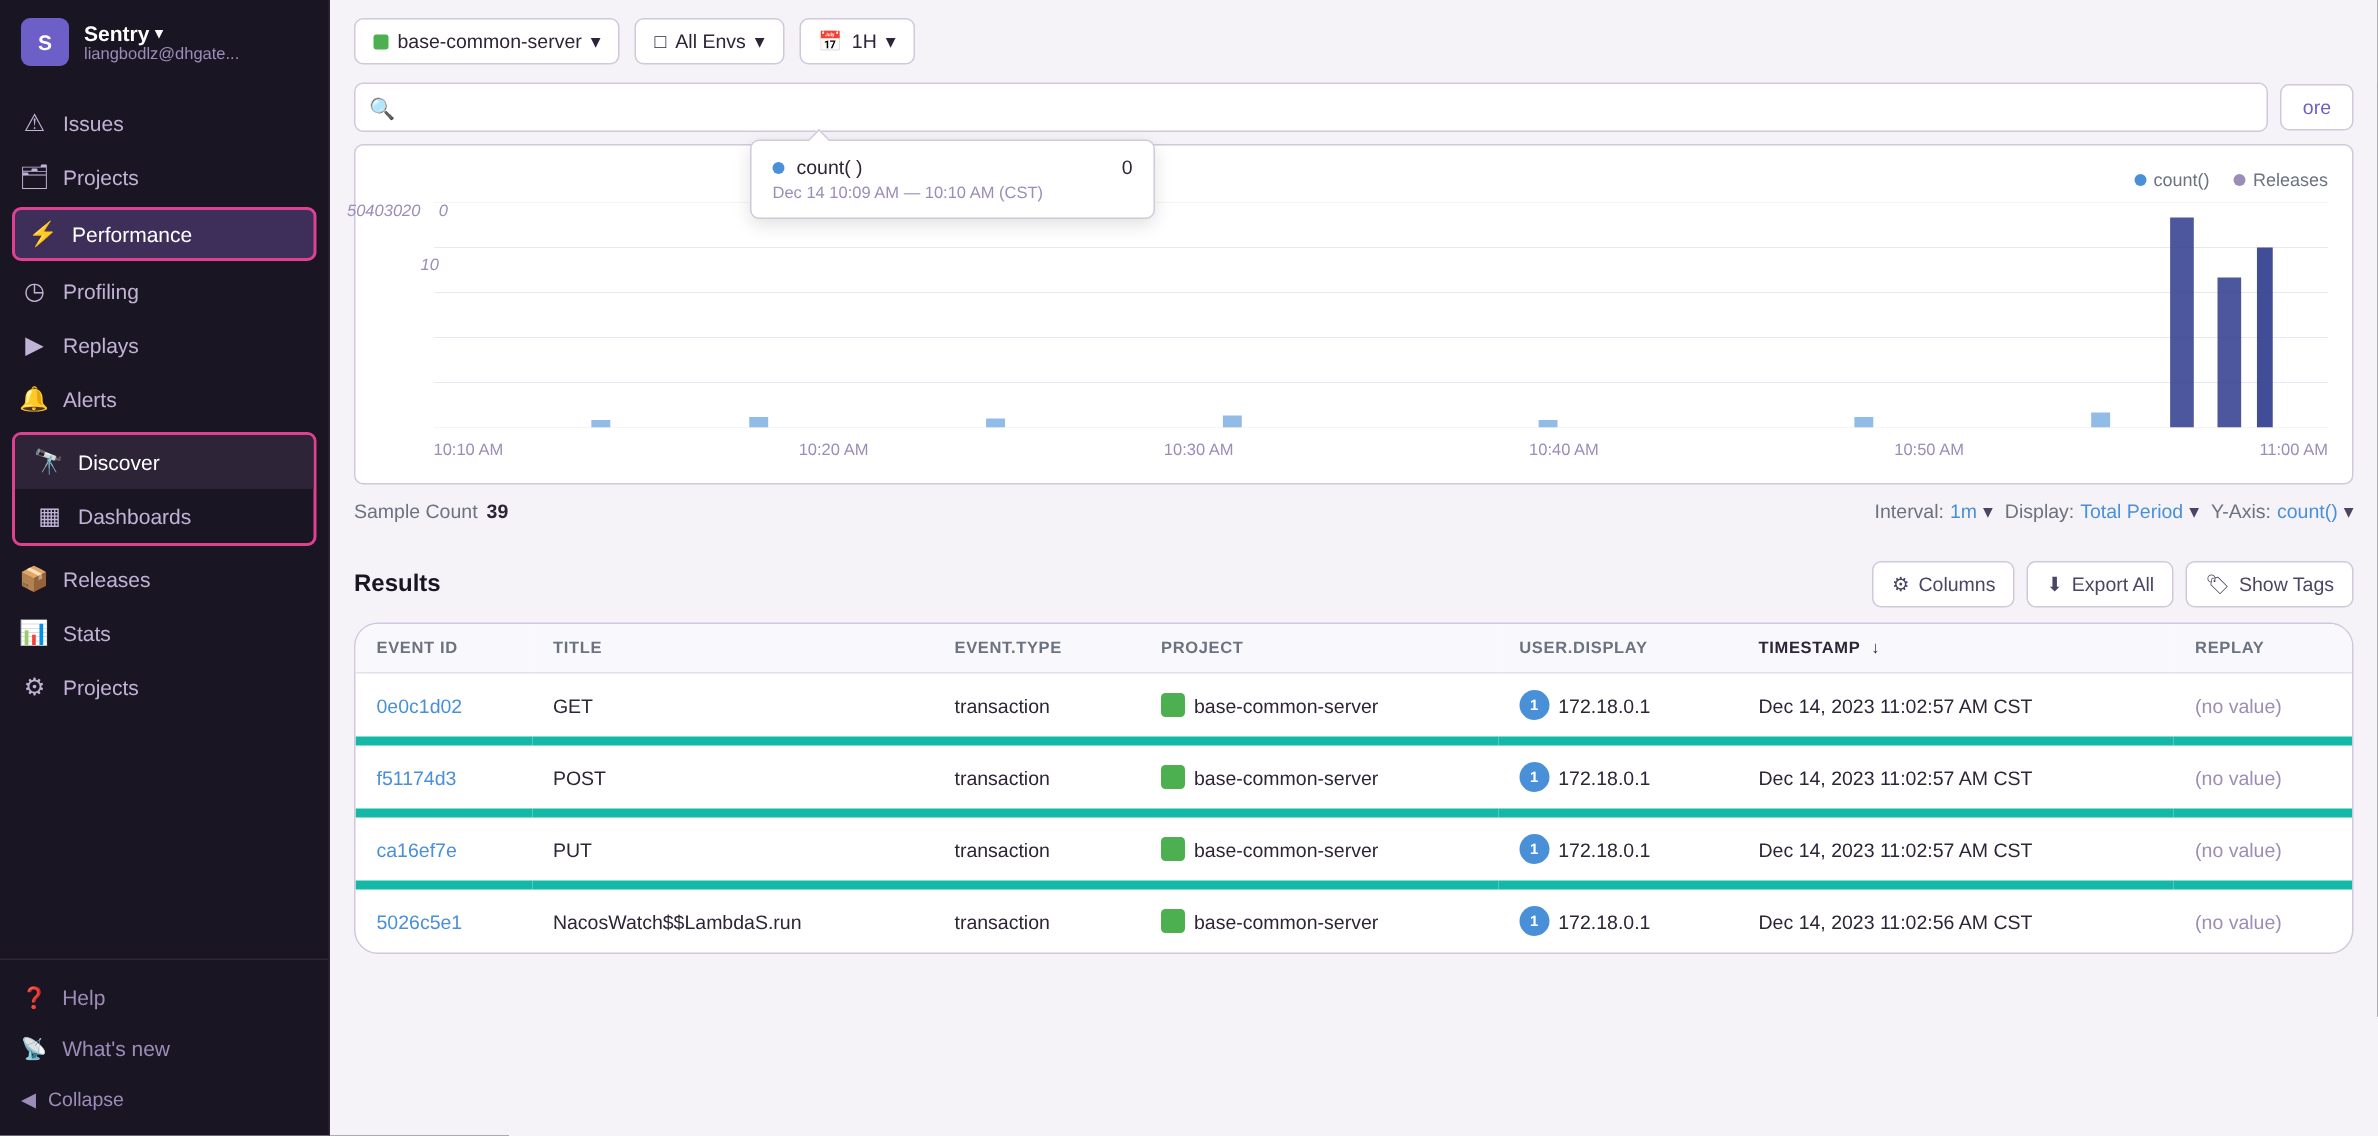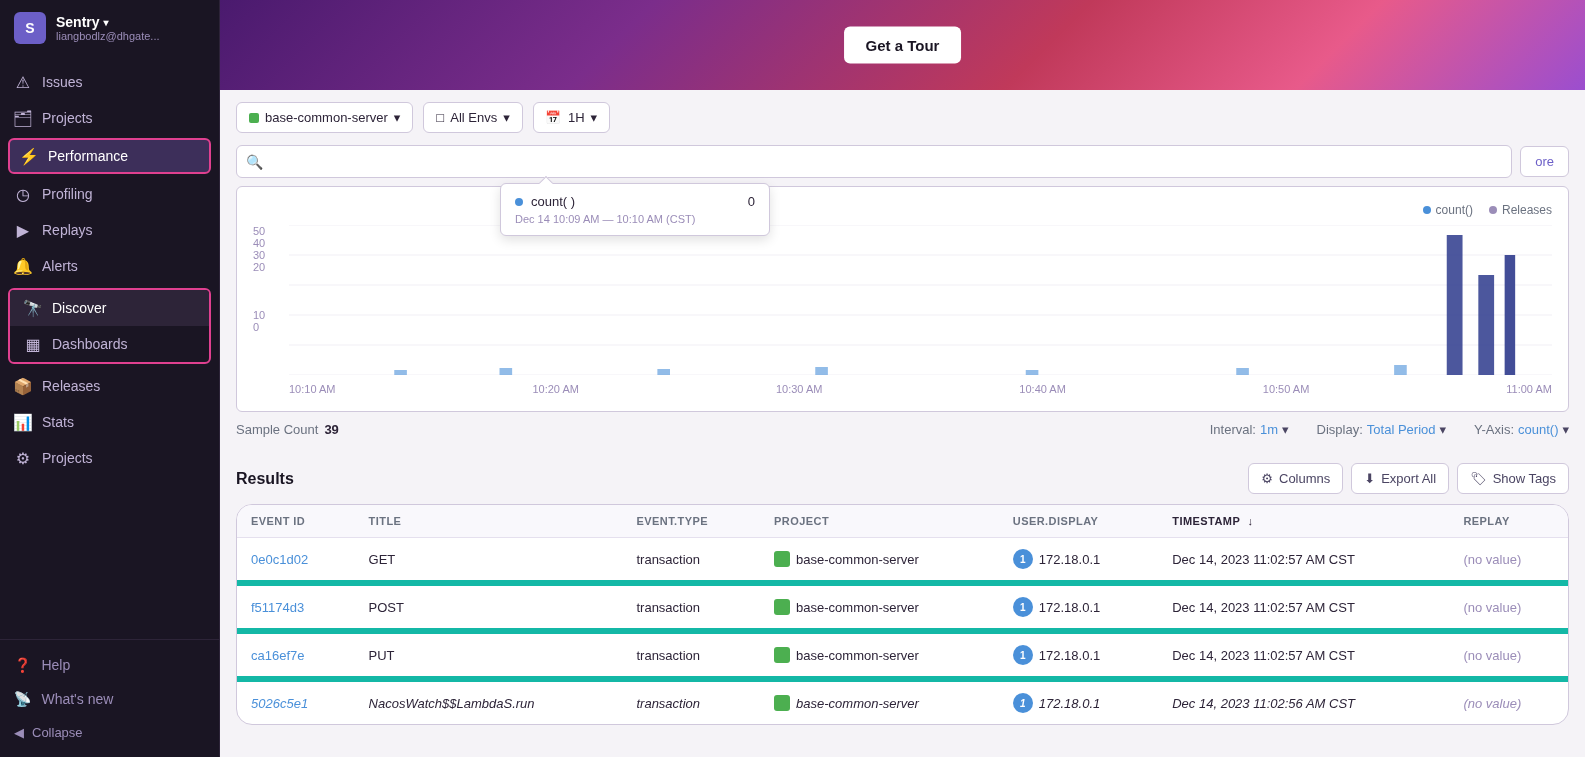--- a/index.html
+++ b/index.html
@@ -252,21 +252,21 @@
     
     .chart-footer {
       display: flex; align-items: center;
       padding: 10px 16px;
       gap: 24px;
       font-size: 13px; color: #4b4563;
     }
     .chart-footer-left { display: flex; gap: 6px; }
     .sample-label { color: #6b7280; }
     .sample-value { font-weight: 600; color: #2d2438; }
-    .chart-footer-right { margin-left: auto; display: flex; gap: 28px; align-items: center; }
+    .chart-footer-right { margin-left: auto; display: flex; gap: 8px; align-items: center; }
     .footer-control { display: flex; align-items: center; gap: 4px; font-size: 13px; color: #4b4563; cursor: pointer; }
     .footer-control-label { color: #6b7280; }
     .footer-control-value { color: #4a90d9; font-weight: 500; }
 
     
     .results-header {
       display: flex; align-items: center; justify-content: space-between;
       padding: 16px 16px 10px;
     }
     .results-title { font-size: 16px; font-weight: 600; color: #1a1523; }
@@ -300,21 +300,21 @@
       letter-spacing: 0.04em;
       border-bottom: 1px solid #e5e0ee;
     }
     th.sort-active { color: #2d2438; }
     th .sort-arrow { margin-left: 4px; }
     td {
       padding: 11px 14px;
       font-size: 13px; color: #2d2438;
       border-bottom: 6px solid #14b8a6;
     }
-    tr:last-child td { border-bottom: none; font-style: italic; }
+    tr:last-child td { border-bottom: none; }
     .event-id-link { color: #4a90d9; text-decoration: none; }
     .project-cell { display: flex; align-items: center; gap: 6px; }
     .project-icon {
       width: 16px; height: 16px;
       background: #4caf50;
       border-radius: 3px;
       display: flex; align-items: center; justify-content: center;
     }
     .user-cell { display: flex; align-items: center; gap: 6px; }
     .user-avatar {
@@ -413,23 +413,20 @@
     </div>
     <div class="collapse-item">
       <span>◀</span>
       <span>Collapse</span>
     </div>
   </div>
 </aside>
 
 <main class="main">
 
-  <div class="banner">
-    <button class="banner-tour-btn">Get a Tour</button>
-  </div>
 
   <div class="content">
 
     <div class="toolbar">
       <button class="dropdown-btn">
         <span class="project-dot"></span>
         <span>base-common-server</span>
         <span>▾</span>
       </button>
       <button class="dropdown-btn">
@@ -470,21 +467,21 @@
           <span class="legend-dot-blue"></span>
           <span>count()</span>
         </div>
         <div class="legend-item">
           <span class="legend-dot-purple"></span>
           <span>Releases</span>
         </div>
       </div>
       <div style="display:flex; gap:8px;">
 
-        <div style="display:flex; flex-direction:column; justify-content:flex-start; padding:0 4px 20px 0; width:28px;">
+        <div style="display:flex; flex-direction:row; justify-content:center; padding:0 4px 20px 0; width:28px;font-style:italic;">
           <span style="font-size:11px;color:#9b8db8;">50</span>
           <span style="font-size:11px;color:#9b8db8;">40</span>
           <span style="font-size:11px;color:#9b8db8;">30</span>
           <span style="font-size:11px;color:#9b8db8;">20</span>
           <span style="font-size:11px;color:#9b8db8;margin-top:36px;">10</span>
           <span style="font-size:11px;color:#9b8db8;">0</span>
         </div>
 
         <div style="flex:1;">
           <svg width="100%" height="150" viewBox="0 0 1200 150" preserveAspectRatio="none">

